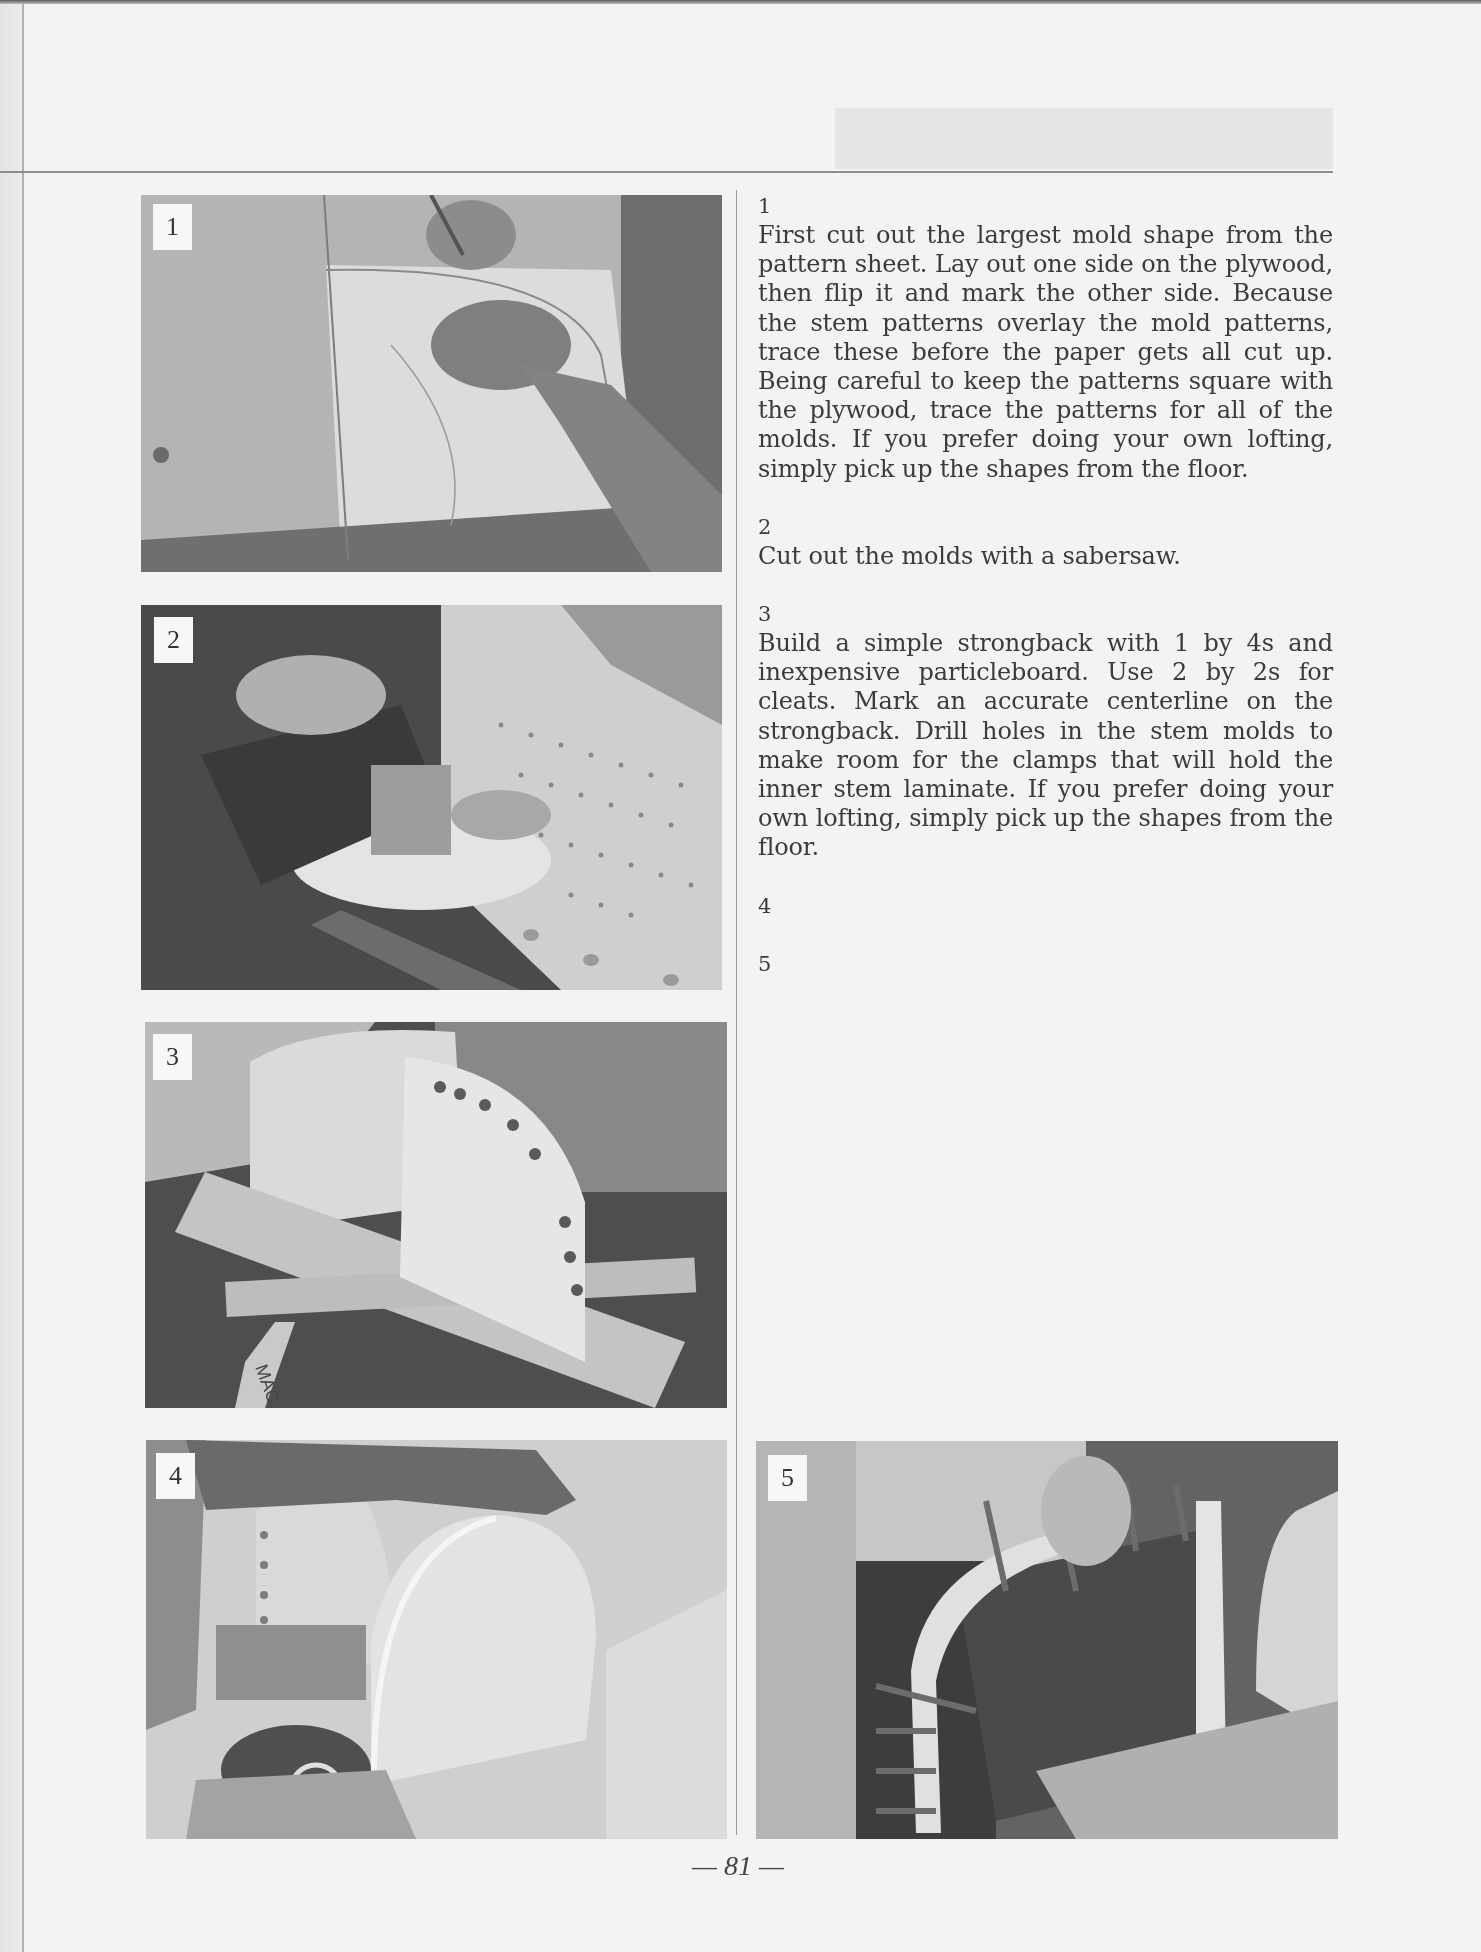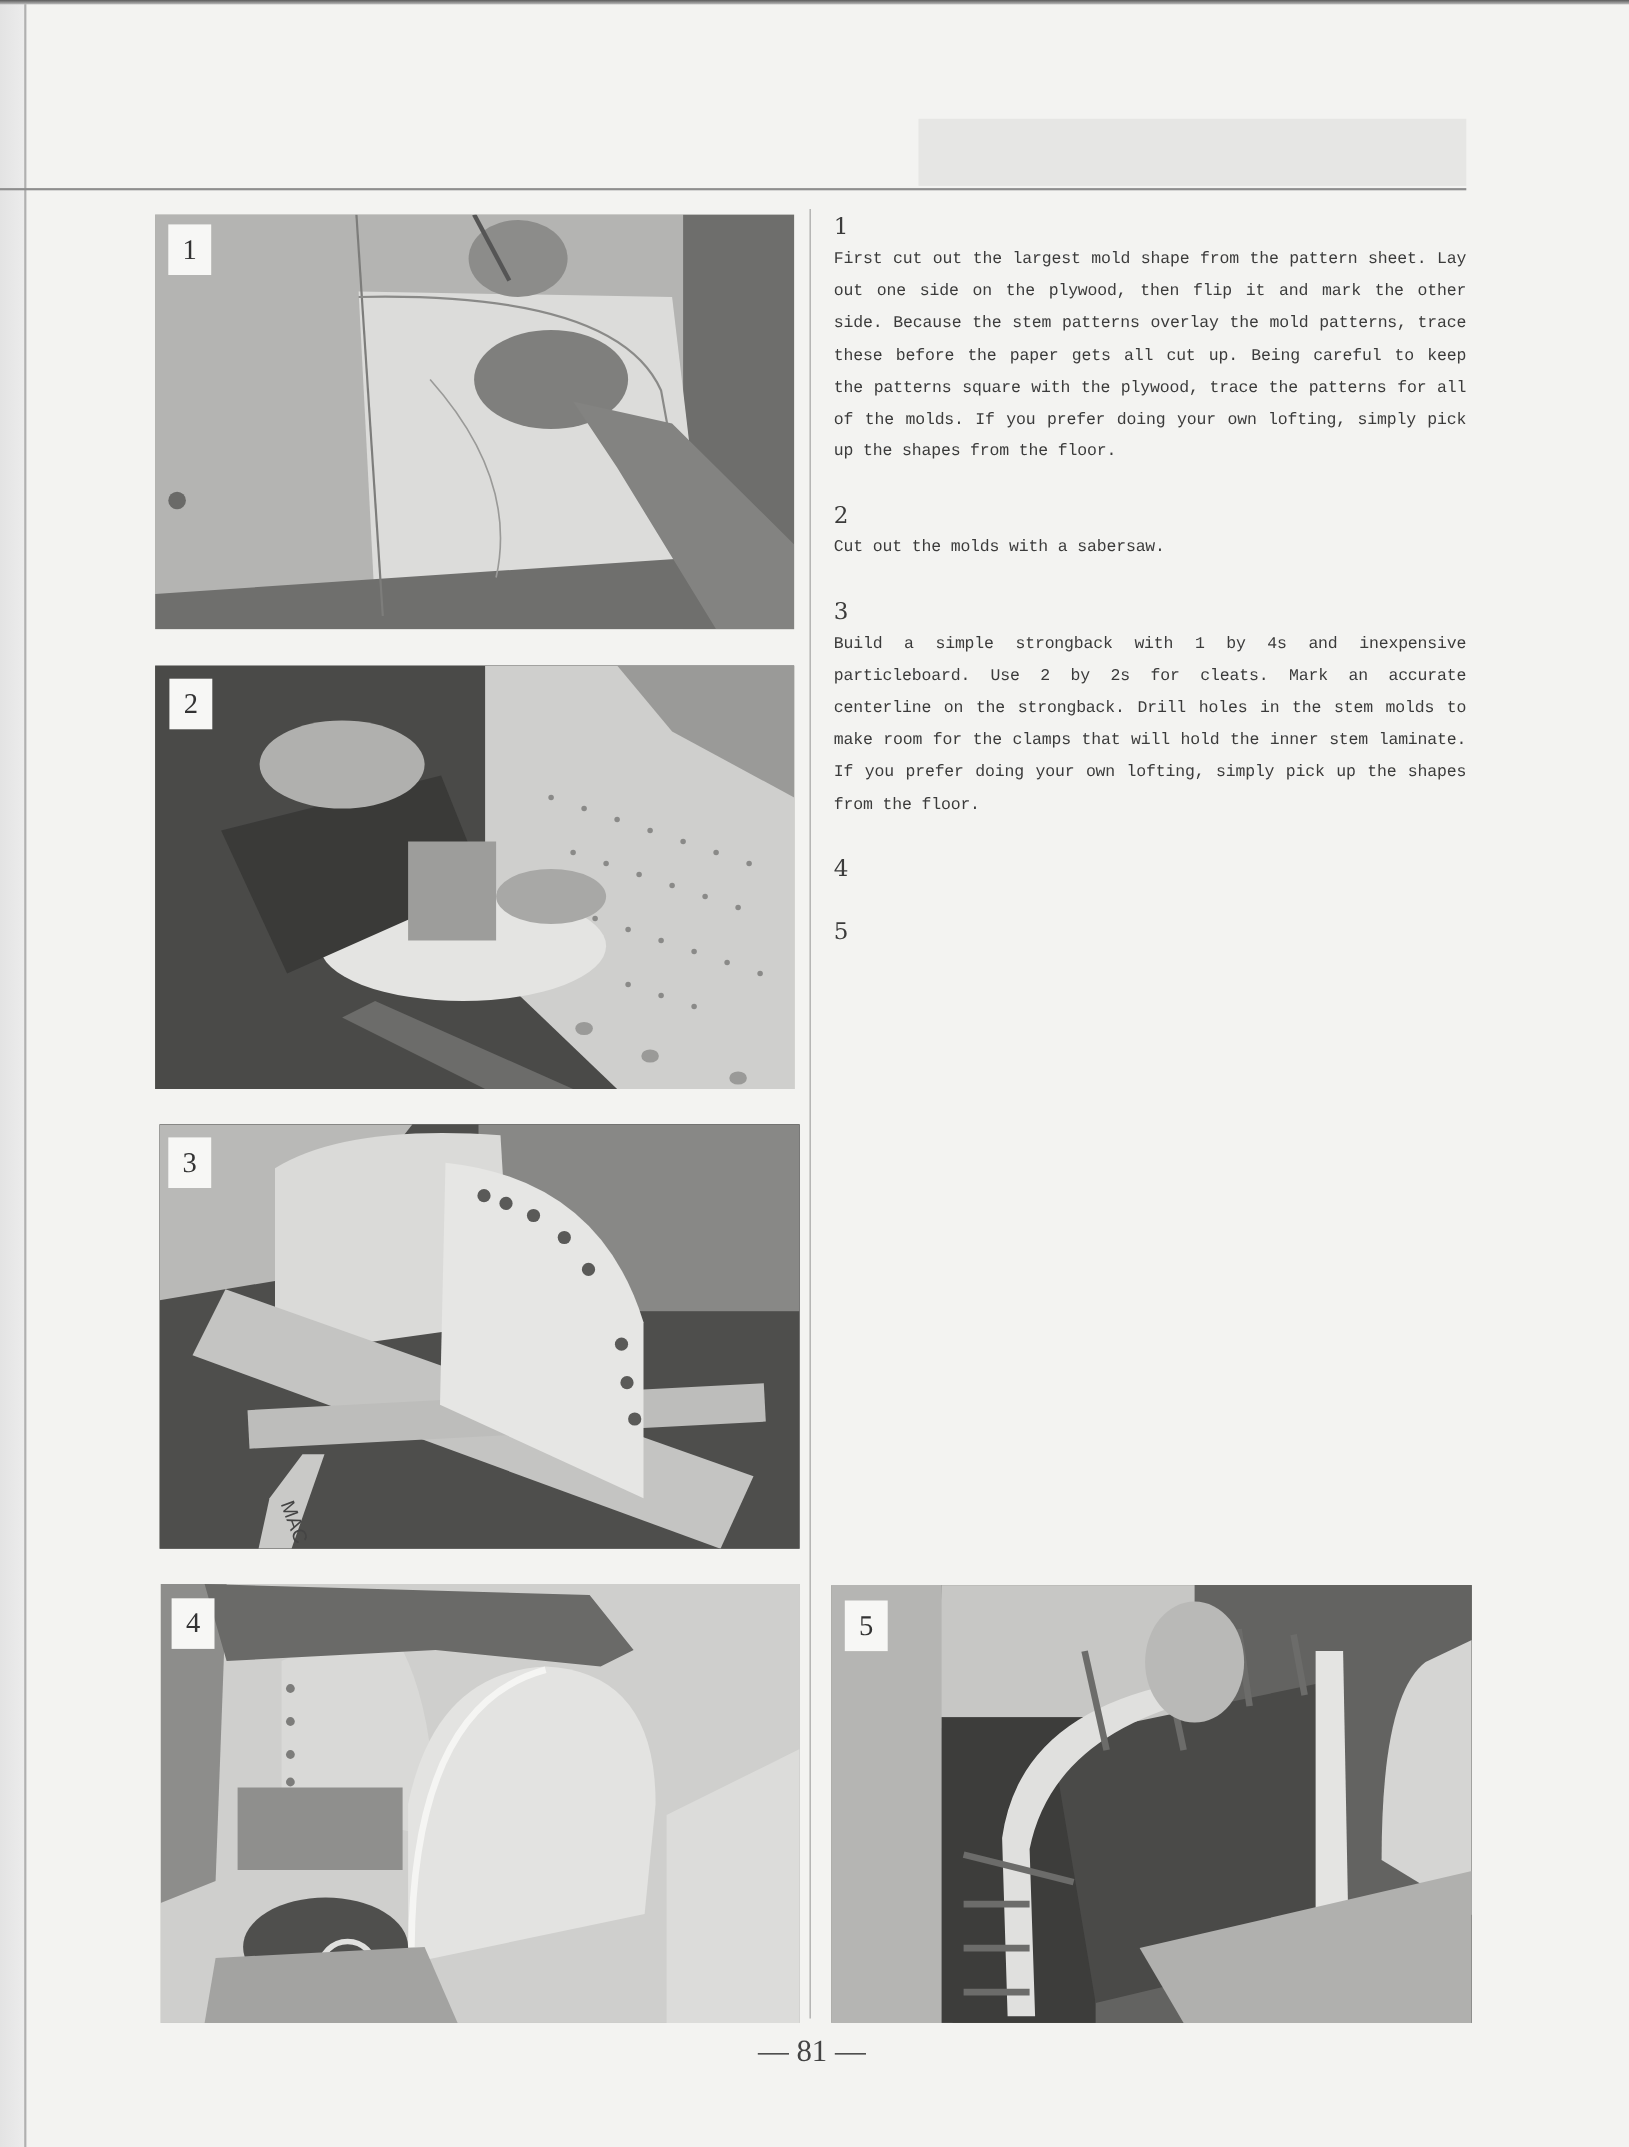--- a/index.html
+++ b/index.html
@@ -20,25 +20,25 @@
   .photo svg { position: absolute; left: 0; top: 0; width: 100%; height: 100%; }
   .photo-label {
     position: absolute; width: 39px; height: 46px; background: #f7f7f5;
     font-family: "Liberation Serif", serif; font-size: 26px; color: #333;
     display: flex; align-items: center; justify-content: center;
   }
 
   .text-col { position: absolute; left: 758px; top: 192px; width: 575px; }
   .step { margin: 0 0 29px 0; }
   .step-num { font-size: 21px; line-height: 29px; color: #3b3b3b; }
-  .step-text { font-size: 15px; line-height: 29.2px; text-align: justify; letter-spacing: -0.15px; margin: 0; color: #3b3b3b; font-family: Liberation Mono, monospace; }
+  .step-text { font-size: 24px; line-height: 29.2px; text-align: justify; letter-spacing: -0.15px; margin: 0; color: #3b3b3b; }
 
   .page-number {
     position: absolute; left: 600px; top: 1850px; width: 276px; text-align: center;
-    font-family: "Liberation Serif", serif; font-size: 28px; color: #444;
+    font-family: "Liberation Serif", serif; font-style: italic; font-size: 28px; color: #444;
   }
 </style>
 </head>
 <body>
 
 <div class="binding-shade"></div>
 <div class="binding-line"></div>
 <div class="top-edge"></div>
 <div class="header-block"></div>
 <div class="header-rule"></div>

